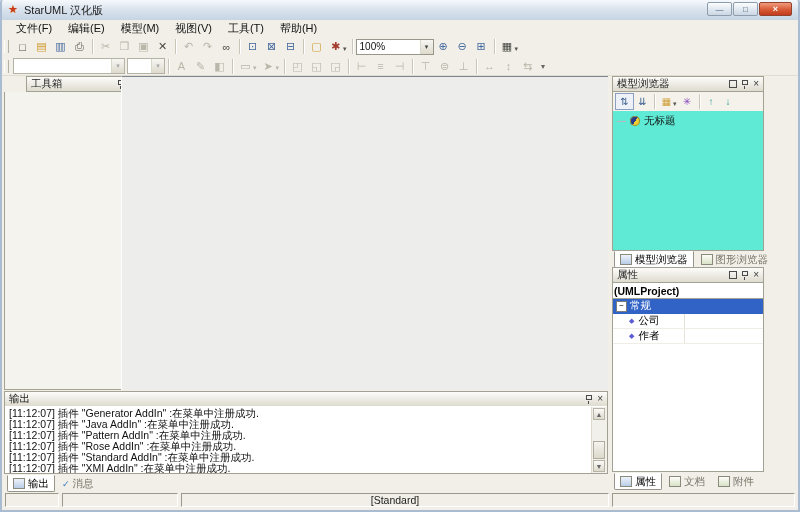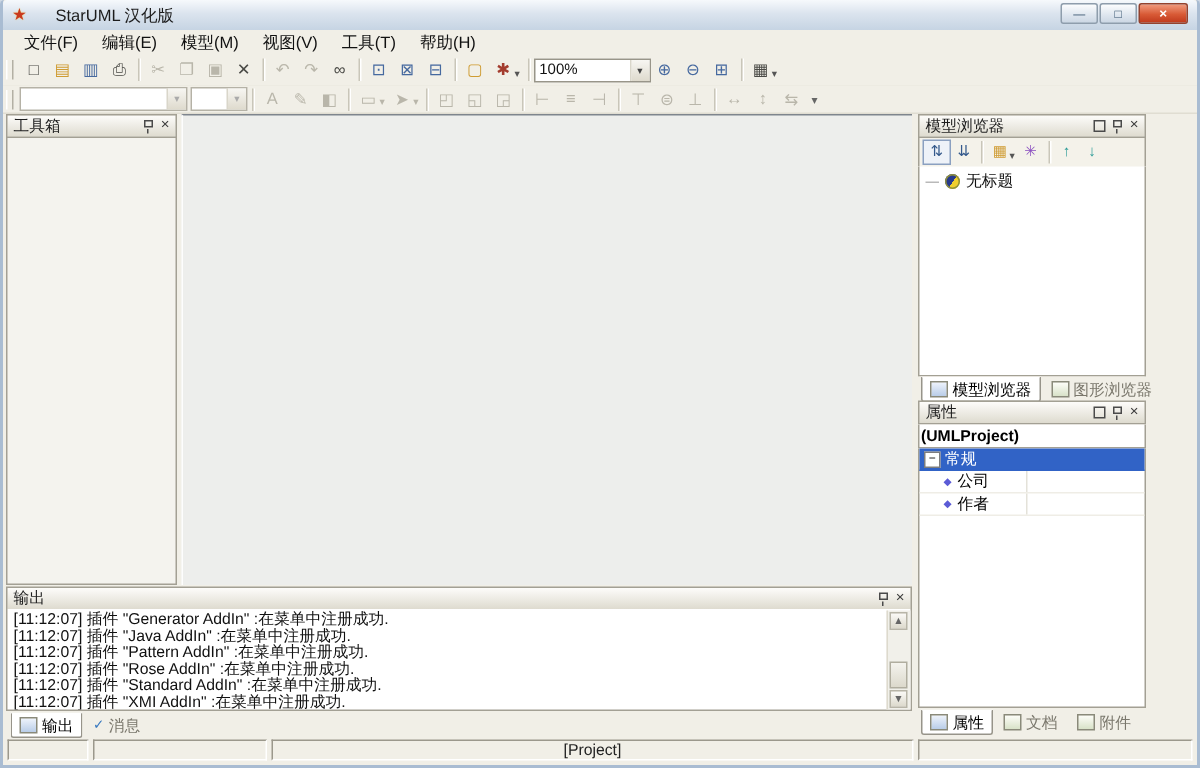--- a/index.html
+++ b/index.html
@@ -1,21 +1,21 @@
 <!DOCTYPE html>
 <html><head>
 <meta charset="utf-8">
 <style>
   html,body{margin:0;padding:0;}
   body{width:800px;height:512px;position:relative;font-family:"Liberation Sans","DejaVu Sans",sans-serif;font-size:11px;background:#cfd8e4;overflow:hidden;}
   .win{position:absolute;inset:0;border:2px solid #a9bcd2;border-top:none;border-radius:3px 3px 0 0;background:#f1efe7;box-sizing:border-box;}
   
   .titlebar{position:absolute;left:0;top:0;right:0;height:20px;background:linear-gradient(#f6f9fc,#dbe4ee 45%,#c6d4e3);border-bottom:1px solid #9aaabd;border-radius:3px 3px 0 0;}
   .app-icon{position:absolute;left:6px;top:3px;font-size:11px;color:#c93a1f;text-shadow:0 0 1px #f2c04a;}
-  .title-text{position:absolute;left:22px;top:3px;font-size:11px;color:#1c1c1c;margin-left:13px;}
+  .title-text{position:absolute;left:22px;top:3px;font-size:11px;color:#1c1c1c;}
   .winbtns{position:absolute;right:6px;top:2px;display:flex;gap:1px;}
   .wbtn{width:25px;height:14px;border:1px solid #8e9dac;border-radius:2px;background:linear-gradient(#fcfdfe,#dde5ee 60%,#ccd7e4);display:flex;align-items:center;justify-content:center;font-size:8px;color:#33506b;box-sizing:border-box;}
   .wbtn.close{width:33px;background:linear-gradient(#f09a7d,#d85a36 55%,#c03a1d);border-color:#93422e;color:#fff;font-size:9px;font-weight:bold;}
   
   .menubar{position:absolute;left:0;top:20px;right:0;height:16px;display:flex;align-items:center;padding-left:6px;background:#f1efe7;}
   .menu-item{padding:1px 8px;color:#111;}
   .toolbar{position:absolute;left:0;right:0;display:flex;align-items:center;background:#f1efe7;border-bottom:1px solid #e0ddd2;}
   .tb1{top:36px;height:21px;}
   .tb2{top:57px;height:18px;}
   .grip{width:3px;height:13px;border-left:1px solid #fff;border-right:1px solid #b3b0a4;margin:0 4px 0 2px;}
@@ -31,32 +31,32 @@
   
   .panel-h{height:16px;background:linear-gradient(#fdfcfa,#dedbcf);border:1px solid #a3a094;display:flex;align-items:center;padding:0 4px;font-size:10.5px;color:#1d1d1d;box-sizing:border-box;}
   .ph-btns{margin-left:auto;display:flex;align-items:center;gap:4px;}
   .pin{position:relative;width:8px;height:11px;display:inline-block;}
   .pin::before{content:"";position:absolute;top:1px;left:1px;width:4px;height:3px;border:1px solid #4a4a4a;}
   .pin::after{content:"";position:absolute;top:7px;left:3px;width:1px;height:3px;background:#4a4a4a;}
   .rsq{width:6px;height:6px;border:1px solid #4a4a4a;display:inline-block;}
   .xg{font-size:10px;color:#3c3c3c;line-height:1;}
   .pbody{background:#fff;border:1px solid #a3a094;border-top:none;box-sizing:border-box;}
   
-  .toolbox{position:absolute;left:2px;top:76px;width:114px;height:314px;}
+  .toolbox{position:absolute;left:2px;top:76px;width:114px;height:314px;padding-left:22px;}
   .toolbox .pbody{position:absolute;left:0;right:0;top:16px;bottom:0;background:#f4f3ee;}
   .canvas{position:absolute;left:119px;top:76px;width:487px;height:314px;background:#edeeec;border-top:1px solid #7e858d;border-left:1px solid #fdfdfd;box-sizing:border-box;}
   
   .rcol{position:absolute;left:610px;top:76px;width:152px;height:414px;}
   .abs{position:absolute;box-sizing:border-box;}
   .mb-toolbar{left:0;right:0;top:16px;height:19px;background:#f4f2ea;border-left:1px solid #a3a094;border-right:1px solid #a3a094;display:flex;align-items:center;padding:0 2px;}
   .mbtn{min-width:17px;height:15px;display:flex;align-items:center;justify-content:center;font-size:10px;color:#355a8c;}
   .mbtn.boxed{border:1px solid #8ba0c0;background:#eef2f8;}
   .mbtn.teal{color:#2a9a96;font-weight:bold;}
   .mbtn.wand{color:#8a4fc0;}
-  .mb-tree{left:0;right:0;top:35px;height:140px;background:#ffffff;border:1px solid #a3a094;border-top:none;}
+  .mb-tree{left:0;right:0;top:35px;height:140px;background:#5eead4;border:1px solid #a3a094;border-top:none;}
   .tree-item{display:flex;align-items:center;gap:4px;padding:3px 2px 0 4px;font-size:10.5px;color:#111;}
   .tree-dash{width:9px;height:1px;background:#b9b9b9;}
   .proj-ico{width:10px;height:10px;border-radius:50%;background:linear-gradient(125deg,#273a8c 52%,#f0cf2e 52%);box-shadow:0 0 0 1px #90903a inset;}
   .tabs{display:flex;align-items:flex-start;gap:1px;}
   .tab{height:15px;display:flex;align-items:center;gap:3px;padding:0 5px;font-size:10.5px;color:#7a776c;border:1px solid transparent;white-space:nowrap;}
   .tab.active{background:#fff;border:1px solid #97948a;border-top:1px solid #fff;color:#000;border-radius:0 0 2px 2px;}
   .ticon{width:10px;height:9px;display:inline-block;border:1px solid #8a8a7a;background:linear-gradient(#fdfdf8,#d8e2c8);}
   .ticon.blue{background:linear-gradient(#eef3fb,#b9cde8);}
   .mb-tabs{left:0;right:0;top:175px;height:16px;background:#f1efe7;padding-left:2px;}
   
@@ -308,17 +308,17 @@
     </span>
     <span class="tab">
       <span style="color:#3a7ac0;font-size:9px;">✓</span>
       <span>消息</span>
     </span>
   </div>
 
   <div class="status">
     <span class="scell" style="left:1px;width:54px;"></span>
     <span class="scell" style="left:58px;width:116px;"></span>
-    <span class="scell" style="left:177px;width:428px;">[Project]</span>
+    <span class="scell" style="left:177px;width:428px;">[Standard]</span>
     <span class="scell" style="left:608px;right:1px;"></span>
   </div>
 
 </div>
 
 </body></html>

